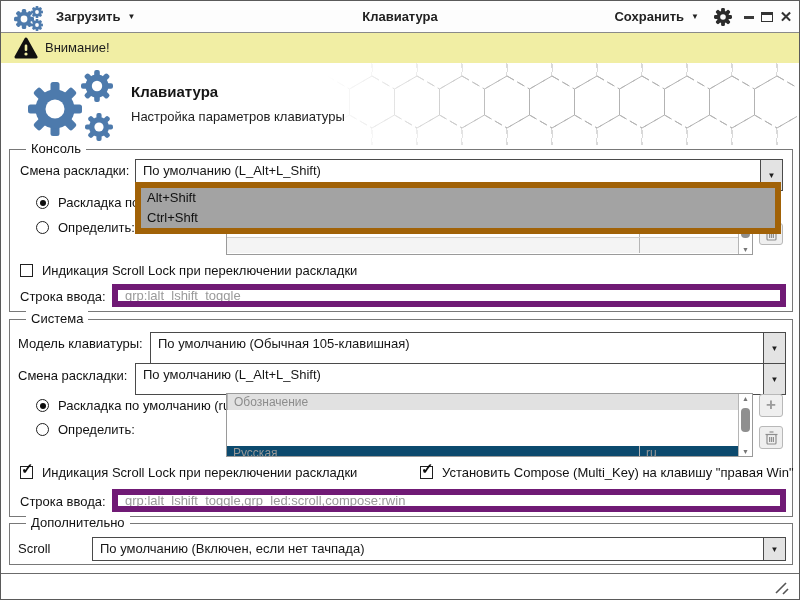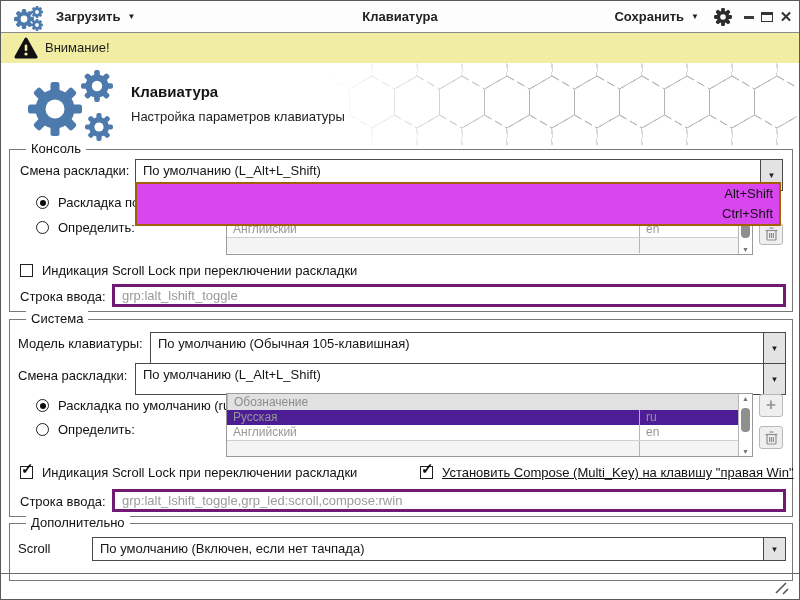--- a/index.html
+++ b/index.html
@@ -26,30 +26,30 @@
   .fieldset { position:absolute; border:1px solid #787878; }
   .legend { position:absolute; top:-9px; left:16px; background:#fff; padding:0 5px; font-size:13px; color:#111; white-space:nowrap; }
 
   .label { position:absolute; font-size:13px; color:#111; white-space:nowrap; }
 
   
   .combo { position:absolute; display:flex; align-items:stretch; background:#fff; border:1px solid #4a4a4a; height:32px; }
   .combo-text { flex:1; font-size:13px; color:#161616; line-height:21px; padding:0 7px; white-space:nowrap; overflow:hidden; }
   .combo-btn { width:22px; border-left:1px solid #4a4a4a; background:#e3e3e3; display:flex; align-items:center; justify-content:center; font-size:8px; color:#1e1e1e; }
 
-  .popup { position:absolute; background:#d946ef; border:2px solid #a16207; z-index:60;text-align:right; }
+  .popup { position:absolute; background:#a3a3a3; border:6px solid #a16207; z-index:60; }
   .popup-item { height:20px; line-height:20px; font-size:13px; color:#111; padding:0 6px; white-space:nowrap; }
 
   .radio { position:absolute; width:13px; height:13px; border:1px solid #1f1f1f; border-radius:50%; background:#fff; }
   .radio.sel::after { content:""; position:absolute; left:2.5px; top:2.5px; width:6px; height:6px; border-radius:50%; background:#0d0d0d; }
 
   .cb { position:absolute; width:13px; height:13px; border:1px solid #1f1f1f; background:#fff; }
   .cb .mark { position:absolute; left:0px; top:-7px; font-size:15px; font-weight:bold; color:#0d0d0d; }
 
-  .tin { position:absolute; border:3px solid #701a75; background:#fff; color:#9a9a9a; font-size:13px; padding:0 7px; font-family:"Liberation Sans", sans-serif; height:23px; }
+  .tin { position:absolute; border:6px solid #701a75; background:#fff; color:#9a9a9a; font-size:13px; padding:0 7px; font-family:"Liberation Sans", sans-serif; height:23px; }
 
   
   .tbl { position:absolute; border:1px solid #9a9a9a; background:#fff; overflow:hidden; }
   .trow { display:flex; font-size:12px; color:#979797; height:15px; line-height:15px; }
   .thead { background:#e1e1e1; color:#8d8d8d; height:16px; line-height:16px; }
   .c1 { width:412px; padding:0 6px; white-space:nowrap; overflow:hidden; }
   .c2 { flex:1; padding:0 6px; border-left:1px solid #b5b5b5; white-space:nowrap; overflow:hidden; }
   .scrollcol { position:absolute; right:0; top:0; bottom:0; width:14px; border-left:1px solid #b5b5b5; background:#fff; }
   .thumb { position:absolute; left:2px; width:9px; background:#8f8f8f; border-radius:4px; }
   .sarrow { position:absolute; left:0; width:13px; text-align:center; font-size:7px; color:#777; }
@@ -255,21 +255,21 @@
 
     <span class="radio sel" style="left:26px; top:79px;"></span>
     <span class="label" style="left:48px; top:78px;">Раскладка по умолчанию (ru)</span>
     <span class="radio" style="left:26px; top:103px;"></span>
     <span class="label" style="left:48px; top:102px;">Определить:</span>
 
     <div class="tbl" style="left:216px; top:73px; width:527px; height:64px;">
       <div class="trow thead">
         <span class="c2" style="margin-right:14px;">Обозначение</span>
       </div>
-      <div class="trow" style="background:#4c1d95;">
+      <div class="trow" style="background:#0c4a6e;margin-top:36px;">
         <span class="c1">Русская</span>
         <span class="c2" style="margin-right:14px;">ru</span>
       </div>
       <div class="trow">
         <span class="c1">Английский</span>
         <span class="c2" style="margin-right:14px;">en</span>
       </div>
       <div class="trow" style="border-top:1px solid #cfcfcf; background:#f4f4f4; height:16px;">
           <span class="c1"></span>
           <span class="c2" style="margin-right:14px; background:#f4f4f4;"></span>
@@ -296,27 +296,27 @@
       </svg>
     </div>
 
     <span class="cb" style="left:10px; top:146px;">
         <span class="mark">✓</span>
       </span>
     <span class="label" style="left:32px; top:145px;">Индикация Scroll Lock при переключении раскладки</span>
     <span class="cb" style="left:410px; top:146px;">
         <span class="mark">✓</span>
       </span>
-    <span class="label" style="left:432px; top:145px;text-decoration:underline;">Установить Compose (Multi_Key) на клавишу "правая Win"</span>
+    <span class="label" style="left:432px; top:145px;">Установить Compose (Multi_Key) на клавишу "правая Win"</span>
 
     <span class="label" style="left:10px; top:174px;">Строка ввода:</span>
     <input class="tin" style="left: 102px; top: 169px; width: 674px;" value="grp:lalt_lshift_toggle,grp_led:scroll,compose:rwin">
   </div>
 
-  <div class="fieldset" style="left:8px; top:522px; width:784px; height:58px;">
+  <div class="fieldset" style="left:8px; top:522px; width:784px; height:42px;">
     <span class="legend">Дополнительно</span>
     <span class="label" style="left:8px; top:17px;">Scroll</span>
     <div class="combo" style="left:82px; top:13px; width:694px; height:24px;">
       <span class="combo-text" style="line-height:22px;">По умолчанию (Включен, если нет тачпада)</span>
       <span class="combo-btn">▼</span>
     </div>
   </div>
 
   <div class="statusline"></div>
   <span class="abs" style="left:772px; top:580px;">

